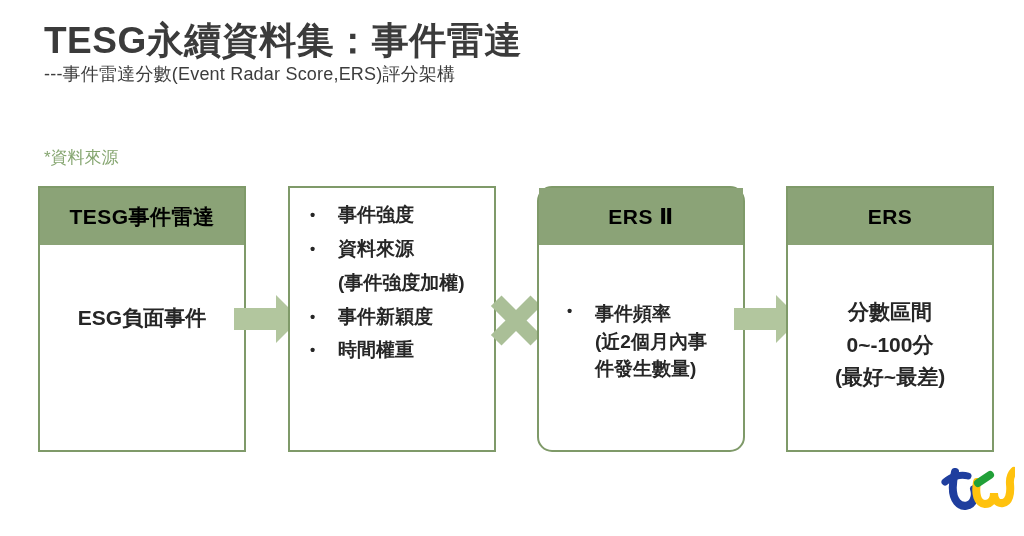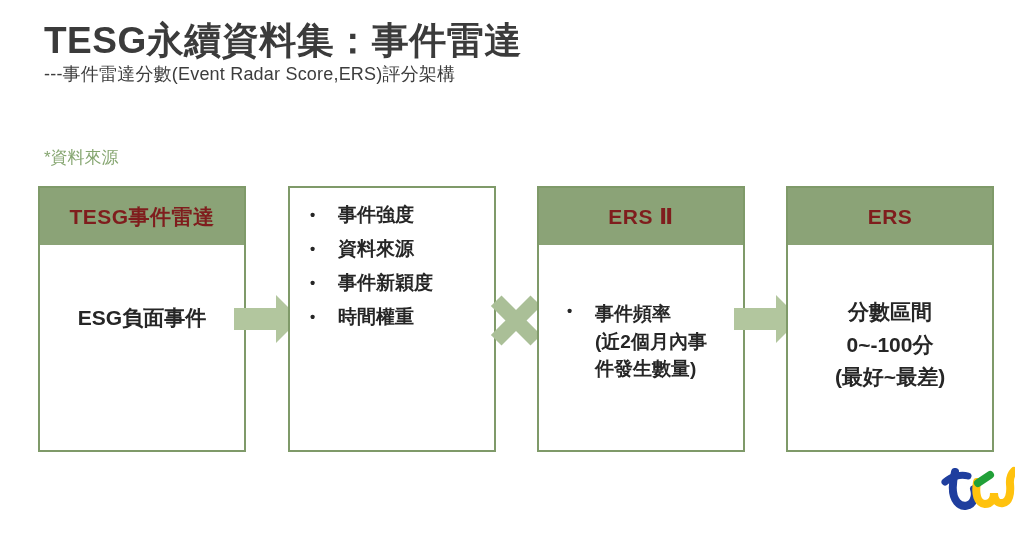--- a/index.html
+++ b/index.html
@@ -20,26 +20,26 @@
     position:absolute; left:44px; top:146px;
     font-size:17px; font-weight:400; color:#86a671;
   }
   
   .fbox {
     position:absolute; top:186px; width:208px; height:266px;
     border:2.5px solid #7f9a69; background:#fff;
   }
   .fbox-1 { left:38px; }
   .fbox-2 { left:288px; }
-  .fbox-3 { left:537px; }
+  .fbox-3 { left:537px;border-radius:15px; }
   .fbox-4 { left:786px; }
   .fbox-header {
     height:60px; background:#8ba377; border-bottom:3px solid #ffffff;
     display:flex; align-items:center; justify-content:center;
-    color:#7f1d1d; font-size:21px; font-weight:700; letter-spacing:0.5px;
+    color:#000000; font-size:21px; font-weight:700; letter-spacing:0.5px;
   }
   .fbox-body { position:relative; height:200px; color:#262626; }
   .center-body {
     display:flex; align-items:flex-start; justify-content:center;
     padding-top:56px; font-size:21px; font-weight:700;
   }
   .center-body-multiline {
     padding-top:48px; text-align:center;
     font-size:21px; font-weight:700; line-height:1.55; white-space:pre-line;
   }
@@ -98,20 +98,23 @@
   <div class="fbox fbox-2">
     <div class="fbox-body bullet-list">
       <div class="bullet-row">
         <span class="bullet-marker">•</span>
         <span>事件強度</span>
       </div>
       <div class="bullet-row">
         <span class="bullet-marker">•</span>
         <span>資料來源</span>
       </div>
+      <div class="bullet-row no-marker">
+        <span>(事件強度加權)</span>
+      </div>
       <div class="bullet-row">
         <span class="bullet-marker">•</span>
         <span>事件新穎度</span>
       </div>
       <div class="bullet-row">
         <span class="bullet-marker">•</span>
         <span>時間權重</span>
       </div>
     </div>
   </div>

